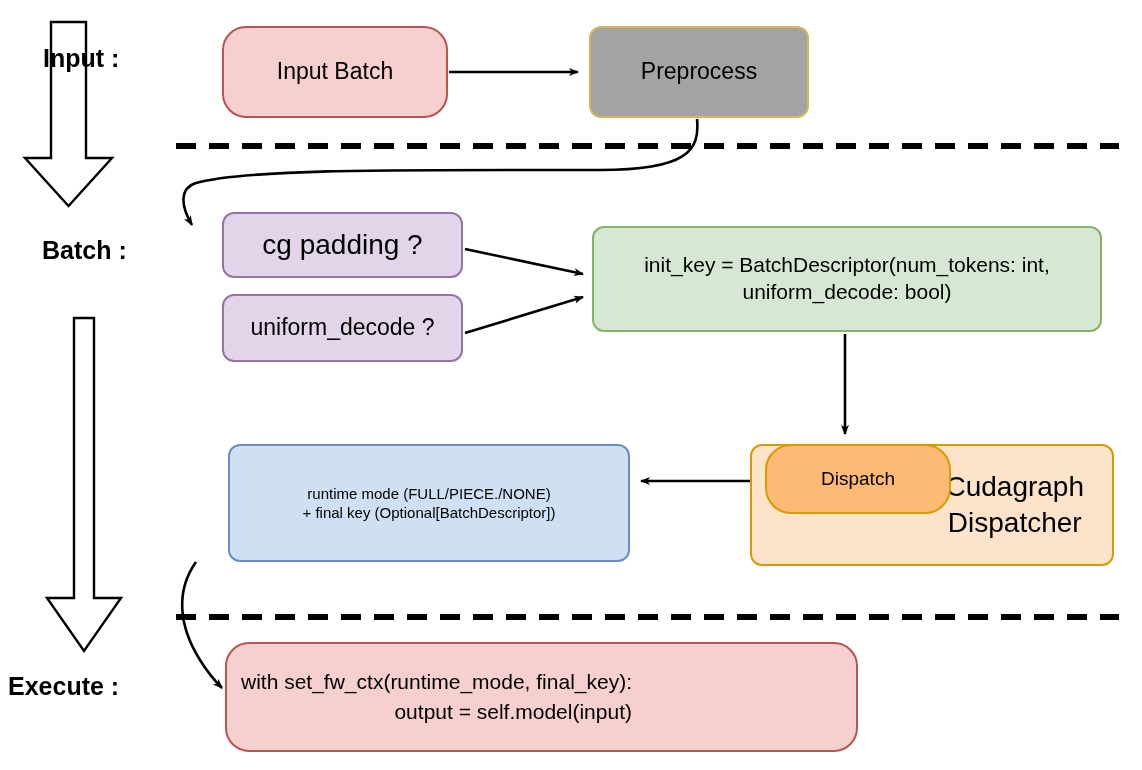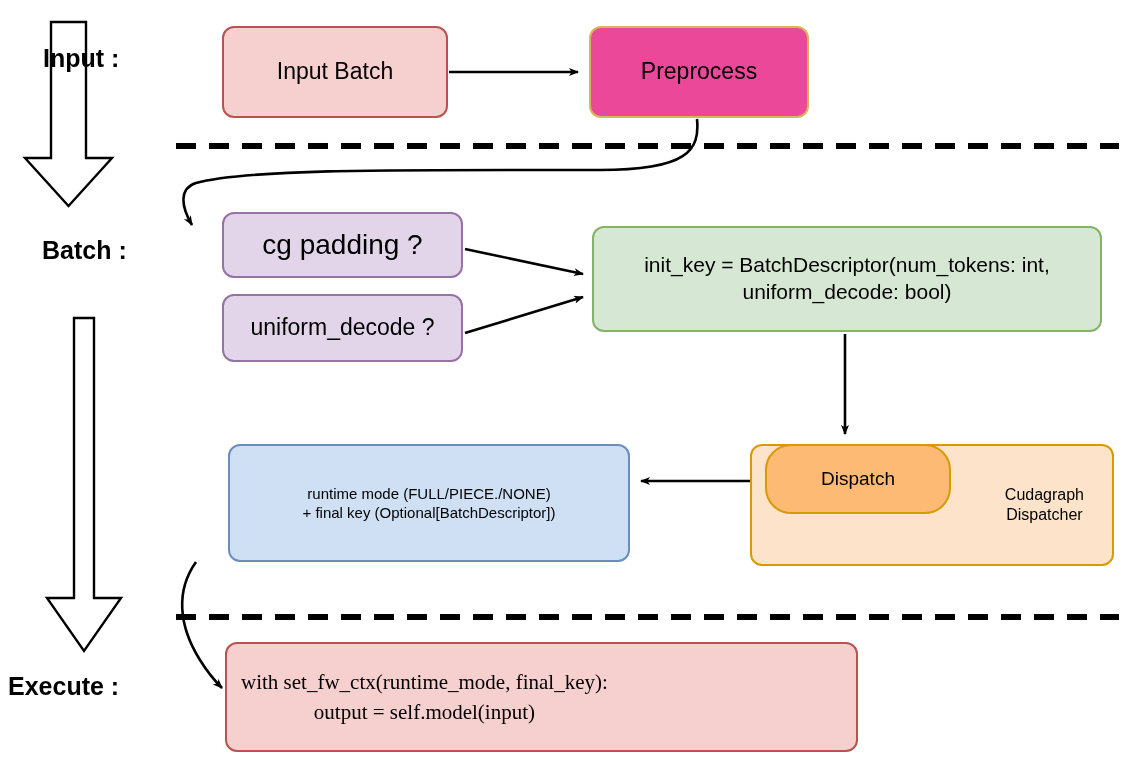--- a/index.html
+++ b/index.html
@@ -40,43 +40,43 @@
     white-space: pre-line;
   }
   .stage-label {
     position: absolute;
     font-weight: bold;
     font-size: 25px;
     color: #000000;
     white-space: nowrap;
   }
   
-  .fill-pink   { background: #f6cfcf; border-color: #b85450; }
-  .fill-yellow { background: #ec4899; border-color: #d6b656; }
+  .fill-pink   { background: #f6cfcf; border-color: #b85450; border-radius: 24px; }
+  .fill-yellow { background: #a3a3a3; border-color: #d6b656; }
   .fill-purple { background: #e2d5e9; border-color: #9673a6; }
   .fill-green  { background: #d6e8d3; border-color: #82b366; }
   .fill-blue   { background: #cfe0f5; border-color: #6c8ebf; }
   .fill-orange-light { background: #fde3ca; border-color: #d79b00; }
   .fill-orange-dark  { background: #fdba74; border-color: #d79b00; border-radius: 26px; }
 
   .mono {
-    font-family: Liberation Serif, serif;
+    font-family: Liberation Sans, sans-serif;
     font-size: 21px;
-    text-align: center;
+    text-align: right;
     justify-content: flex-start;
     padding-left: 14px;
     line-height: 1.45;
   }
   .n-input-batch  { left:222px; top:26px;  width:226px; height:92px;  font-size:23px; }
   .n-preprocess   { left:589px; top:26px;  width:220px; height:92px;  font-size:23px; }
   .n-cg-padding   { left:222px; top:212px; width:241px; height:66px;  font-size:28px; }
   .n-uniform-dec  { left:222px; top:294px; width:241px; height:68px;  font-size:23px; }
   .n-init-key     { left:592px; top:226px; width:510px; height:106px; font-size:21px; padding:0 12px; }
   .n-runtime-mode { left:228px; top:444px; width:402px; height:118px; font-size:15px; }
-  .n-cudagraph    { left:750px; top:444px; width:364px; height:122px; font-size:16px;
+  .n-cudagraph    { left:750px; top:444px; width:364px; height:122px; font-size:28px;
                     align-items:center; justify-content:flex-end; padding-right:28px; }
   .n-dispatch     { left:765px; top:444px; width:186px; height:70px;  font-size:19px; }
   .n-code         { left:225px; top:642px; width:633px; height:110px; }
 
   .lbl-input   { left:43px;  top:44px;  }
   .lbl-plan    { left:42px;  top:236px; }
   .lbl-execute { left:8px;   top:672px; }
 </style>
 </head>
 <body>

